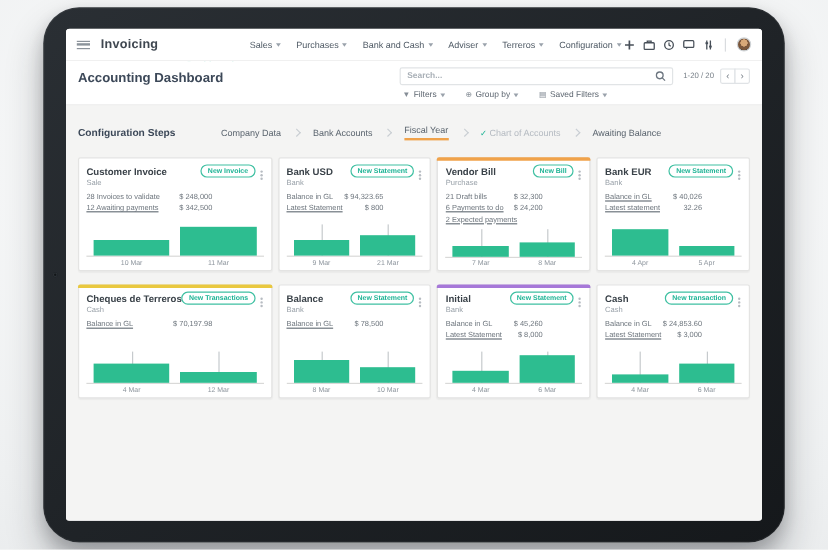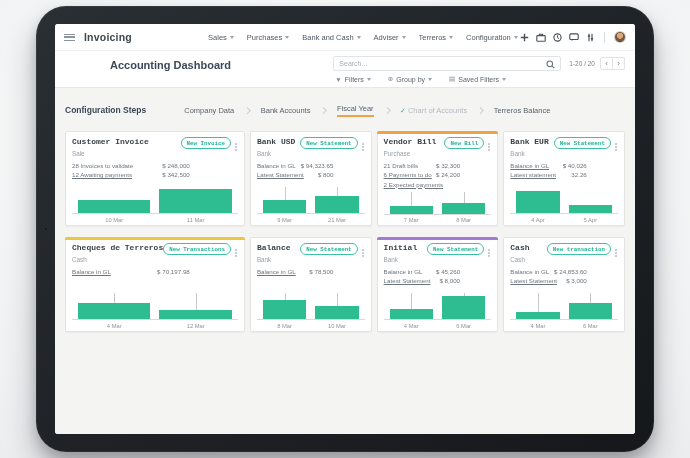--- a/index.html
+++ b/index.html
@@ -31,25 +31,25 @@
   .nav-item.active{color:var(--teal);font-weight:700;margin-top:34px;}
   .caret{width:0;height:0;border-left:2.5px solid transparent;border-right:2.5px solid transparent;border-top:3px solid #9aa2ab;display:inline-block;}
   .nav-actions{margin-left:auto;display:flex;align-items:center;gap:7px;color:#474f58;}
   .nav-actions svg{display:block;}
   .nav-divider{width:1px;height:11px;background:#d9dcdf;margin:0 2px;}
   .avatar{width:12px;height:12px;border-radius:50%;
     background:radial-gradient(circle at 50% 38%,#d8a878 0 36%,#7a563b 40% 70%,#413428 72% 100%);
     border:1px solid #cfd3d6;}
   
   .control{height:37px;min-height:37px;display:flex;border-bottom:1px solid #e7e7e6;padding:0 10px;background:#fff;}
-  .cp-title{font-size:11px;font-weight:700;color:#3c4858;margin-top:8px;margin-left:45px;}
+  .cp-title{font-size:11px;font-weight:700;color:#3c4858;margin-top:8px;}
   .cp-right{margin-left:auto;display:flex;flex-direction:column;padding-top:5px;}
   .search-row{display:flex;align-items:center;gap:5px;}
   .search-box{width:228px;height:15px;border:1px solid #e1e4e6;border-radius:2px;display:flex;align-items:center;padding:0 5px;background:#fff;}
-  .search-input{border:0;outline:0;flex:1;font-size:7px;color:#556;background:transparent;font-family:inherit;min-width:0;}
+  .search-input{border:0;outline:0;flex:1;font-size:7px;color:#556;background:transparent;font-family:inherit;min-width:0;font-weight:bold;}
   .search-input::placeholder{color:#a9b0b7;}
   .pager{font-size:6.5px;color:#7a828a;margin-left:3px;white-space:nowrap;}
   .pg-group{display:flex;}
   .pg-btn{width:13px;height:13px;border:1px solid #e0e3e6;background:#fff;color:#7a828a;font-size:8px;line-height:10px;text-align:center;cursor:pointer;font-family:inherit;padding:0;}
   .pg-btn:first-child{border-radius:2px 0 0 2px;}
   .pg-btn:last-child{border-radius:0 2px 2px 0;margin-left:-1px;}
   .filter-row{display:flex;gap:17px;margin-top:4px;padding-left:2px;}
   .filter-btn{font-size:7px;color:#5d6670;display:flex;gap:3px;align-items:center;cursor:pointer;white-space:nowrap;}
   .f-icon{font-size:6.5px;color:#858d96;font-style:normal;}
   
@@ -61,21 +61,21 @@
   .step .step-label{display:inline-block;}
   .step.highlight .step-label{border-bottom:2px solid var(--orange);padding-bottom:2px;}
   .step.done{color:#b4bac1;}
   .check{color:var(--teal);margin-right:2px;font-size:7px;font-style:normal;}
   .step-sep{width:4.5px;height:4.5px;border-top:1px solid #c9ced3;border-right:1px solid #c9ced3;transform:rotate(45deg);display:inline-block;}
   
   .cards-grid{display:grid;grid-template-columns:repeat(4,1fr);gap:11px 5px;}
   .card{background:#fff;border:1px solid #e4e4e3;border-radius:2px;height:95px;position:relative;
     display:flex;flex-direction:column;padding:5px 6px 0;box-shadow:0 1px 1px rgba(0,0,0,.04);}
   .accent{position:absolute;top:-1px;left:-1px;right:-1px;height:3px;border-radius:2px 2px 0 0;}
-  .card-head{display:flex;align-items:flex-start;font-family:Liberation Mono, monospace;}
+  .card-head{display:flex;align-items:flex-end;}
   .card-title{font-size:8px;font-weight:700;color:#3a4249;line-height:1.15;white-space:nowrap;}
   .card-actions{margin-left:auto;display:flex;align-items:center;gap:4px;}
   .card-btn{font-size:5.8px;color:var(--teal);border:1px solid var(--teal-border);background:#fff;border-radius:8px;
     padding:1.5px 5px;white-space:nowrap;font-family:inherit;cursor:pointer;font-weight:700;}
   .kebab{width:2px;height:2px;border-radius:50%;background:#b7bcc2;box-shadow:0 3px 0 #b7bcc2,0 6px 0 #b7bcc2;
     margin-top:1px;margin-right:1px;cursor:pointer;}
   .card-sub{font-size:6.3px;color:#98a0a8;margin-top:1px;}
   .card-rows{margin-top:4px;}
   .crow{position:relative;font-size:6.2px;color:#6d757d;line-height:1.5;white-space:nowrap;}
   .clabel.link{text-decoration:underline;cursor:pointer;}
@@ -207,21 +207,21 @@
         <span class="steps-title">Configuration Steps</span>
         <div class="steps">
             <span class="step"><span class="step-label">Company Data</span></span>
             <i class="step-sep"></i>
             <span class="step"><span class="step-label">Bank Accounts</span></span>
             <i class="step-sep"></i>
             <span class="step highlight"><span class="step-label">Fiscal Year</span></span>
             <i class="step-sep"></i>
             <span class="step done"><i class="check">✓</i><span class="step-label">Chart of Accounts</span></span>
             <i class="step-sep"></i>
-            <span class="step"><span class="step-label">Terreros Balance</span></span>
+            <span class="step"><span class="step-label">Awaiting Balance</span></span>
           </div>
       </div>
       <div class="cards-grid">
           <article class="card">
             <div class="card-head">
               <h2 class="card-title">Customer Invoice</h2>
               <div class="card-actions">
                 <button class="card-btn">New Invoice</button>
                 <span class="kebab"></span>
               </div>

